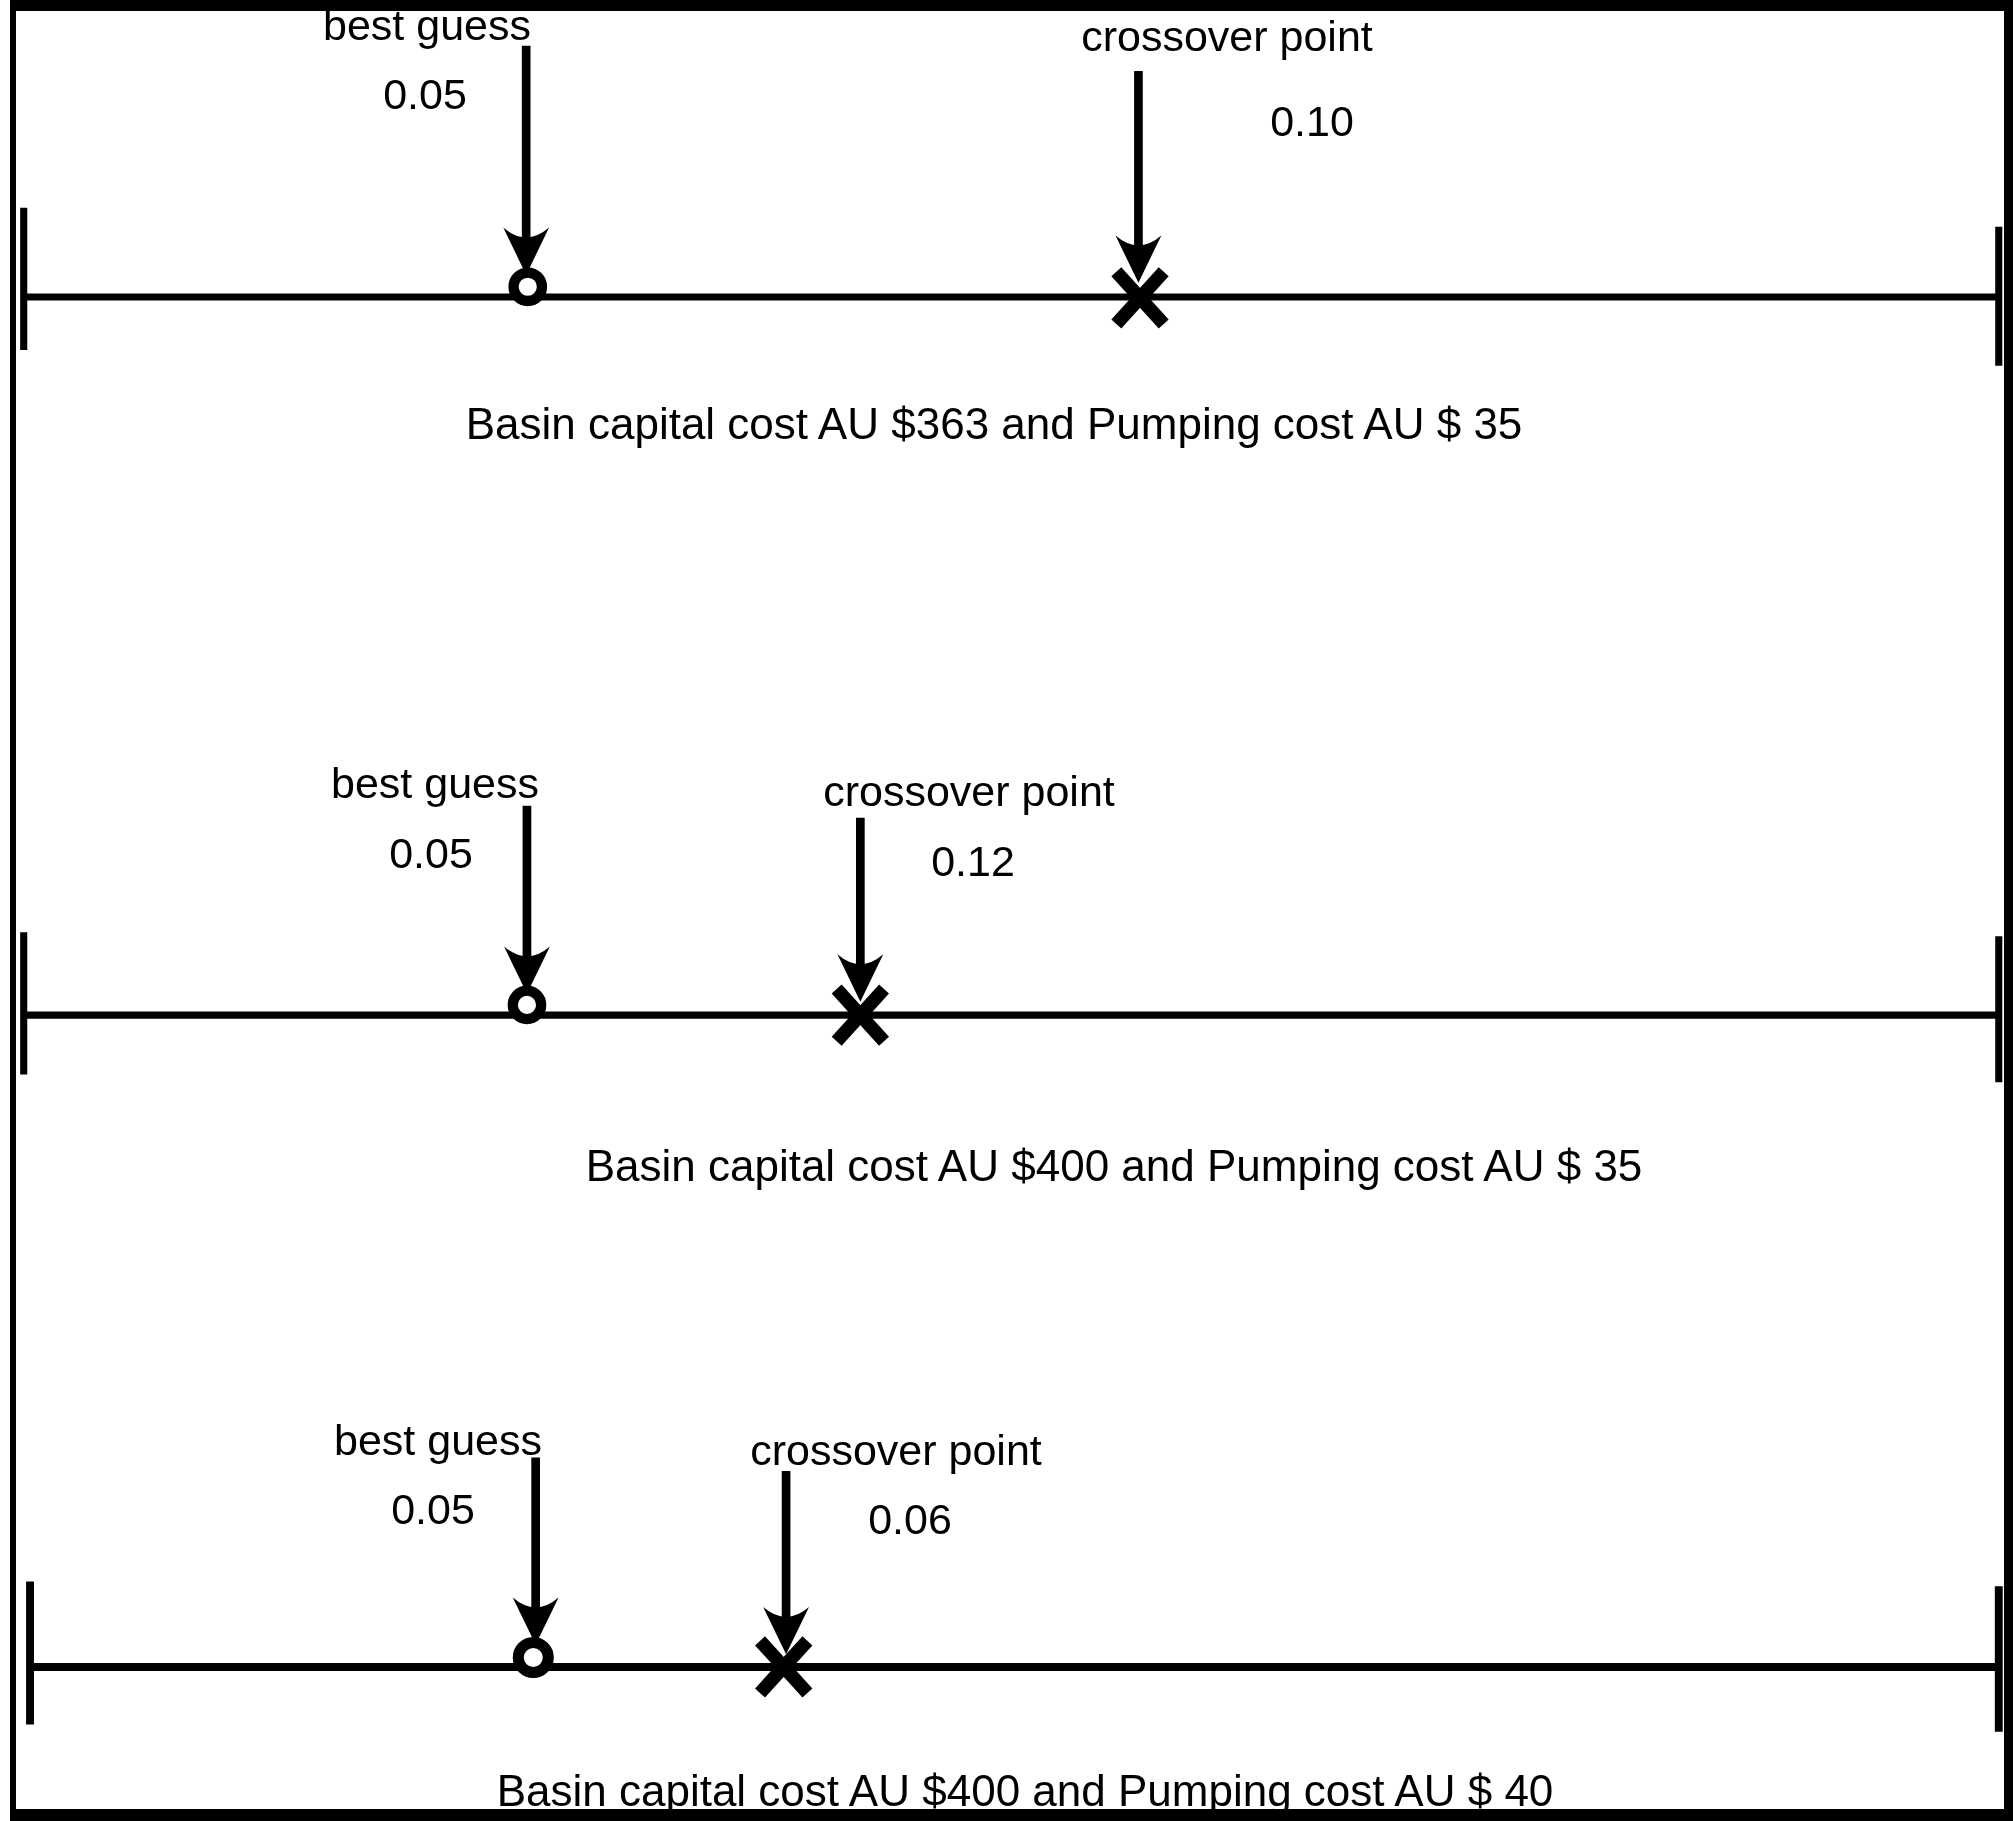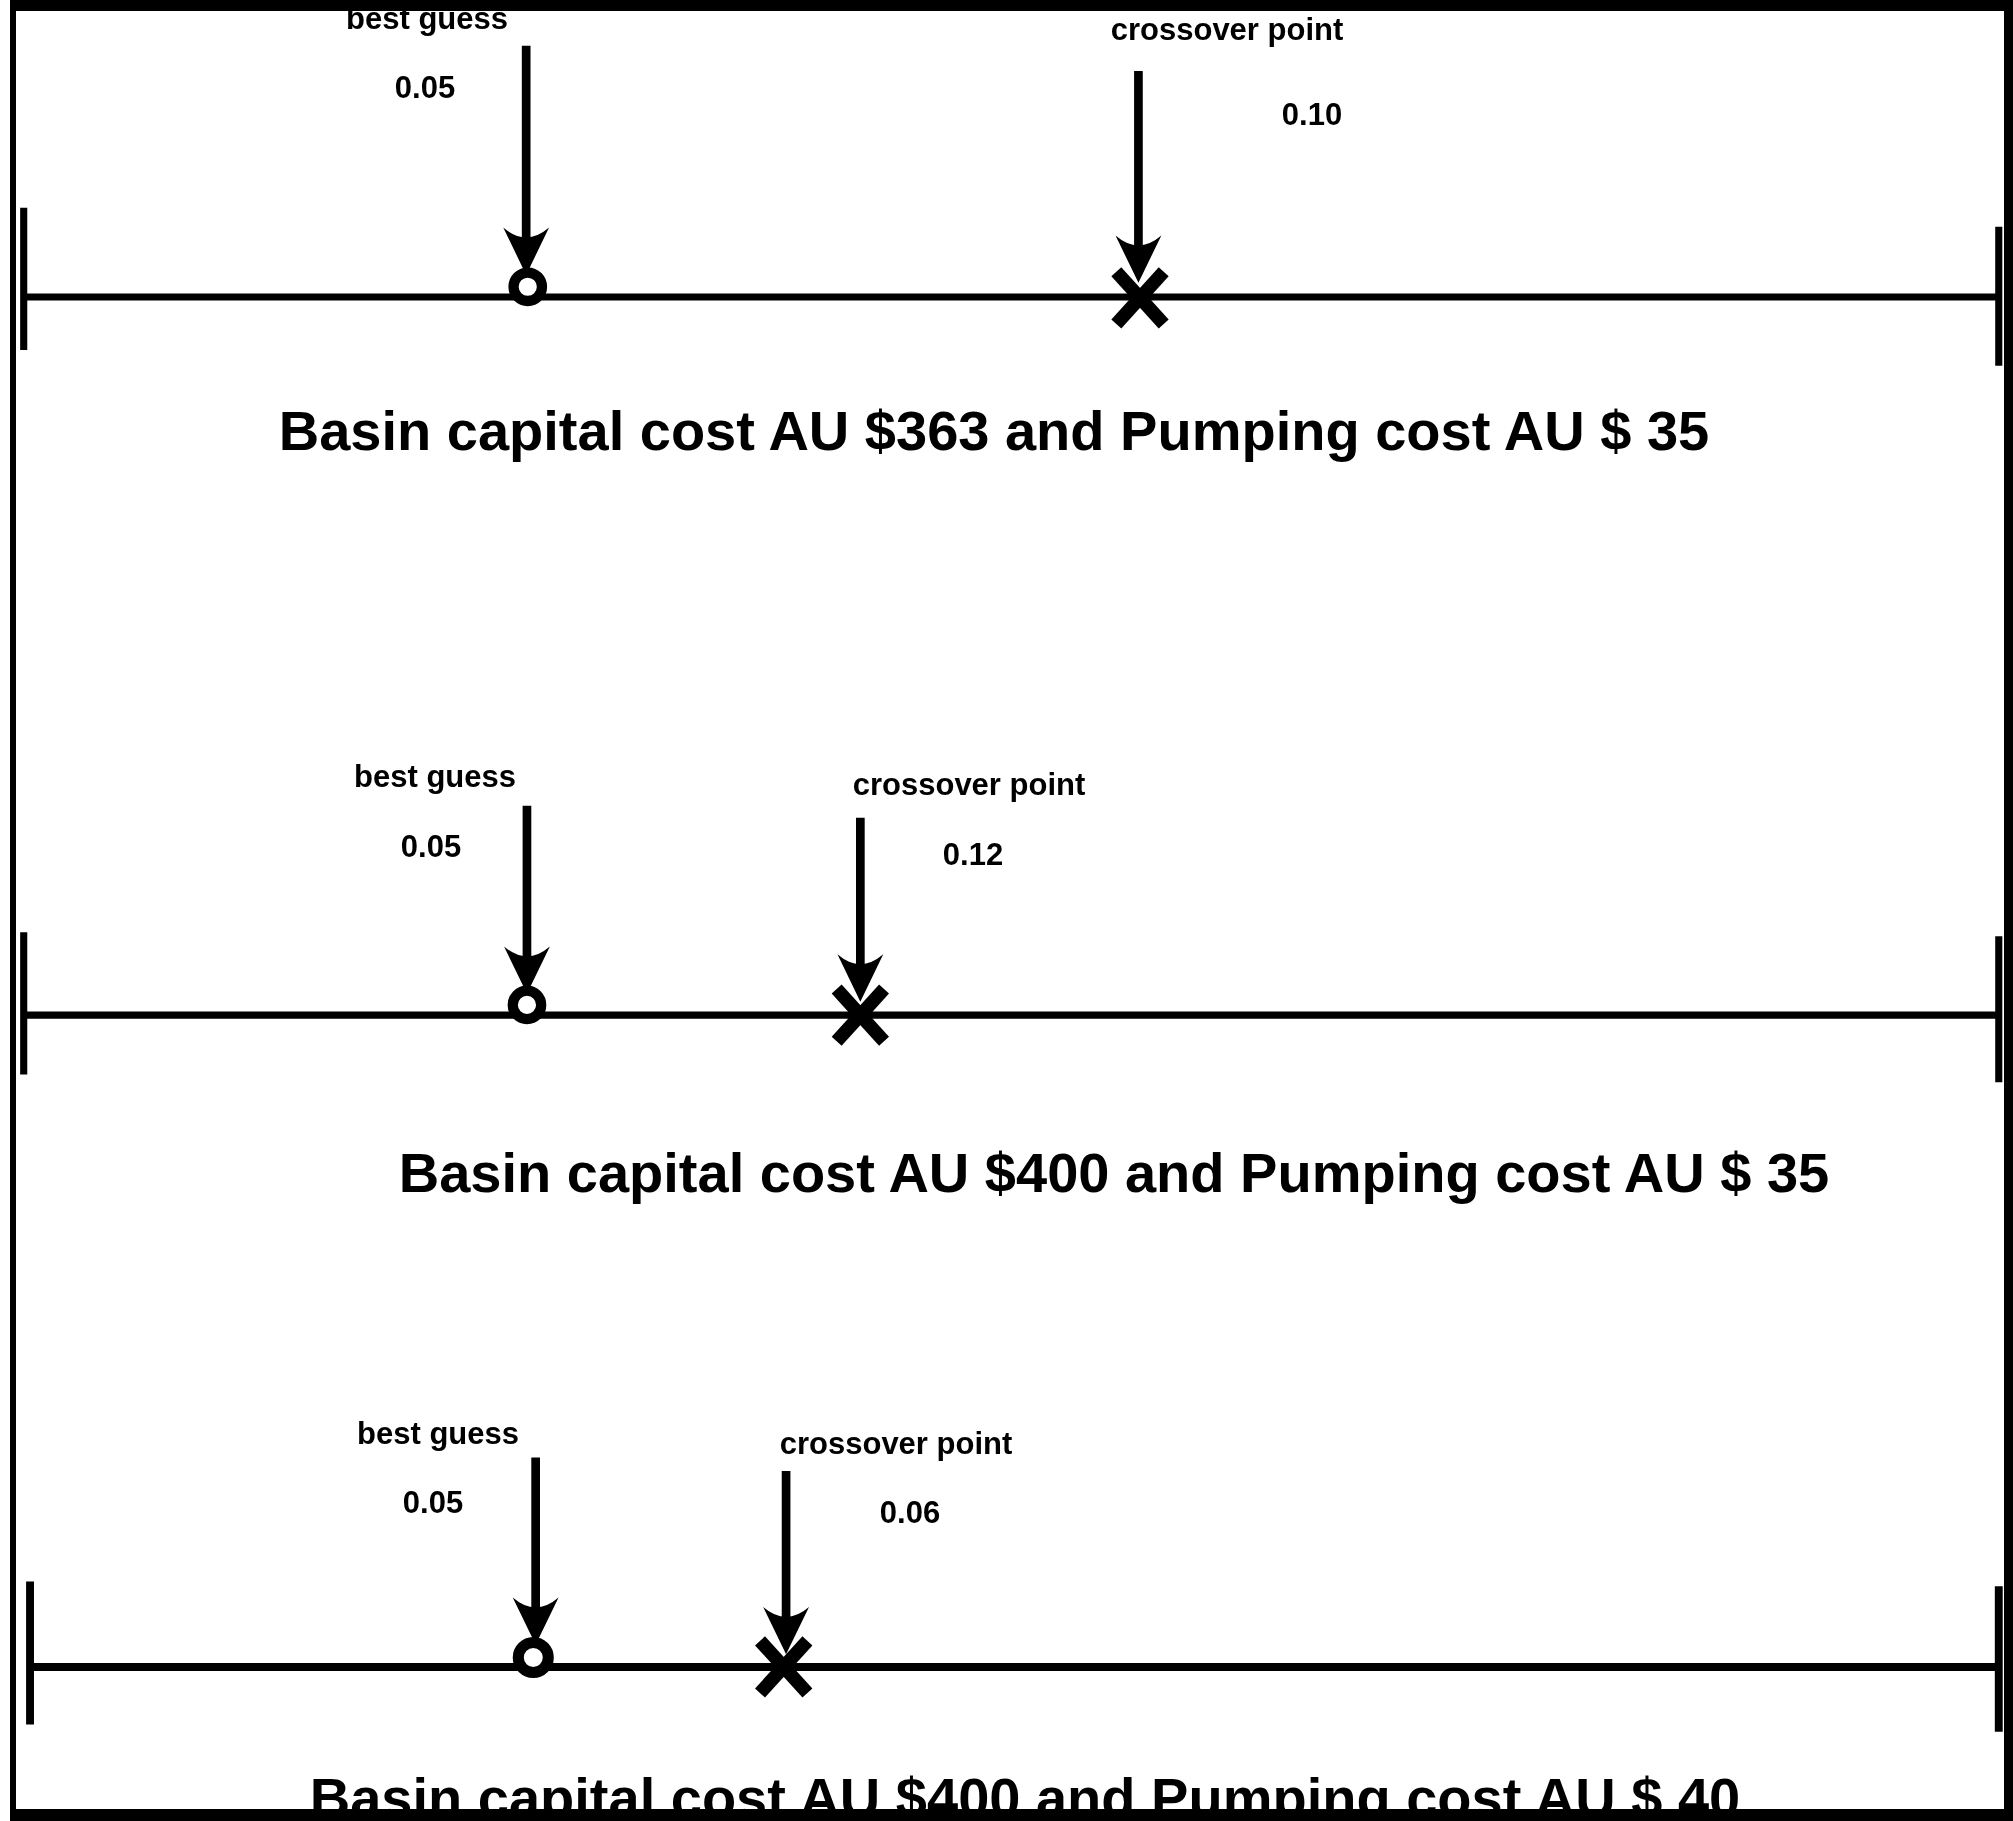--- a/index.html
+++ b/index.html
@@ -8,25 +8,25 @@
     font-family:"Liberation Sans",sans-serif;color:#000;
   }
   .frame{
     position:absolute;left:10.3px;top:0;width:2003px;height:1821px;
     box-sizing:border-box;border-style:solid;border-color:#000;
     border-width:11px 9.5px 12.6px 6.3px;
   }
   svg.overlay{position:absolute;left:0;top:0;width:2013px;height:1821px;}
   .lbl{
     position:absolute;transform:translateX(-50%);
-    font-size:31px;line-height:1.1;white-space:nowrap;font-weight:700;
+    font-size:43px;line-height:1.1;white-space:nowrap;font-weight:400;
   }
   .caption{
     position:absolute;transform:translateX(-50%);
-    font-size:56px;line-height:1.1;white-space:nowrap;font-weight:700;
+    font-size:44px;line-height:1.1;white-space:nowrap;font-weight:400;
   }
 </style>
 </head>
 <body>
 
 <div class="frame"></div>
 
 <svg class="overlay" viewBox="0 0 2548 2305" xmlns="http://www.w3.org/2000/svg">
 
   <g>

